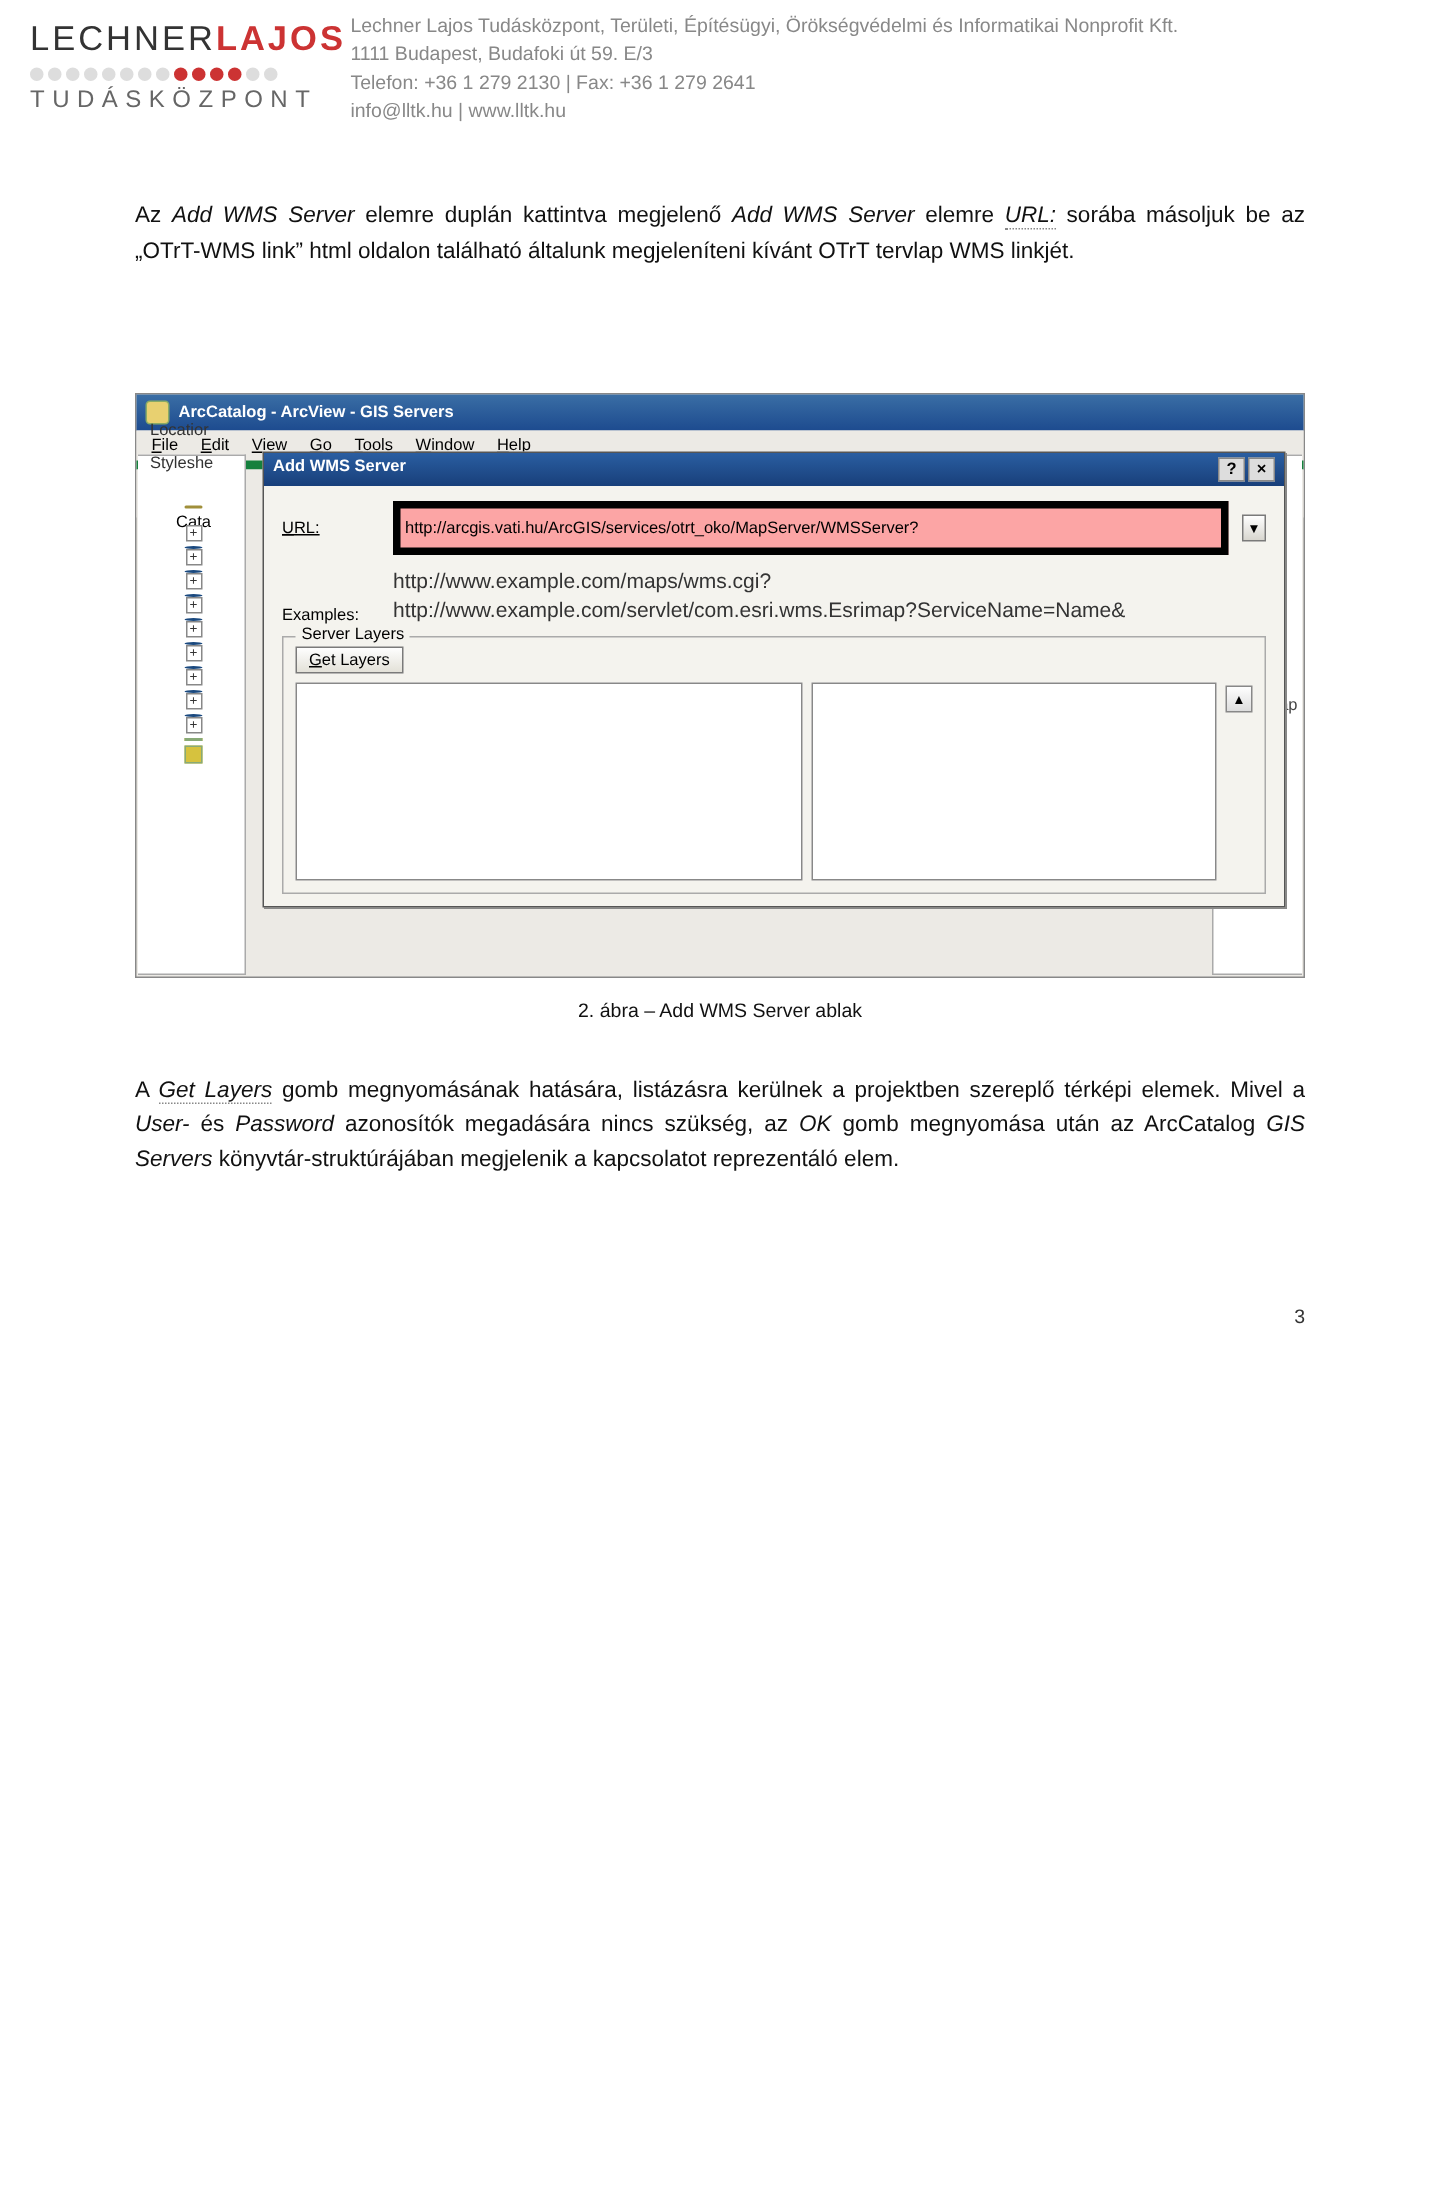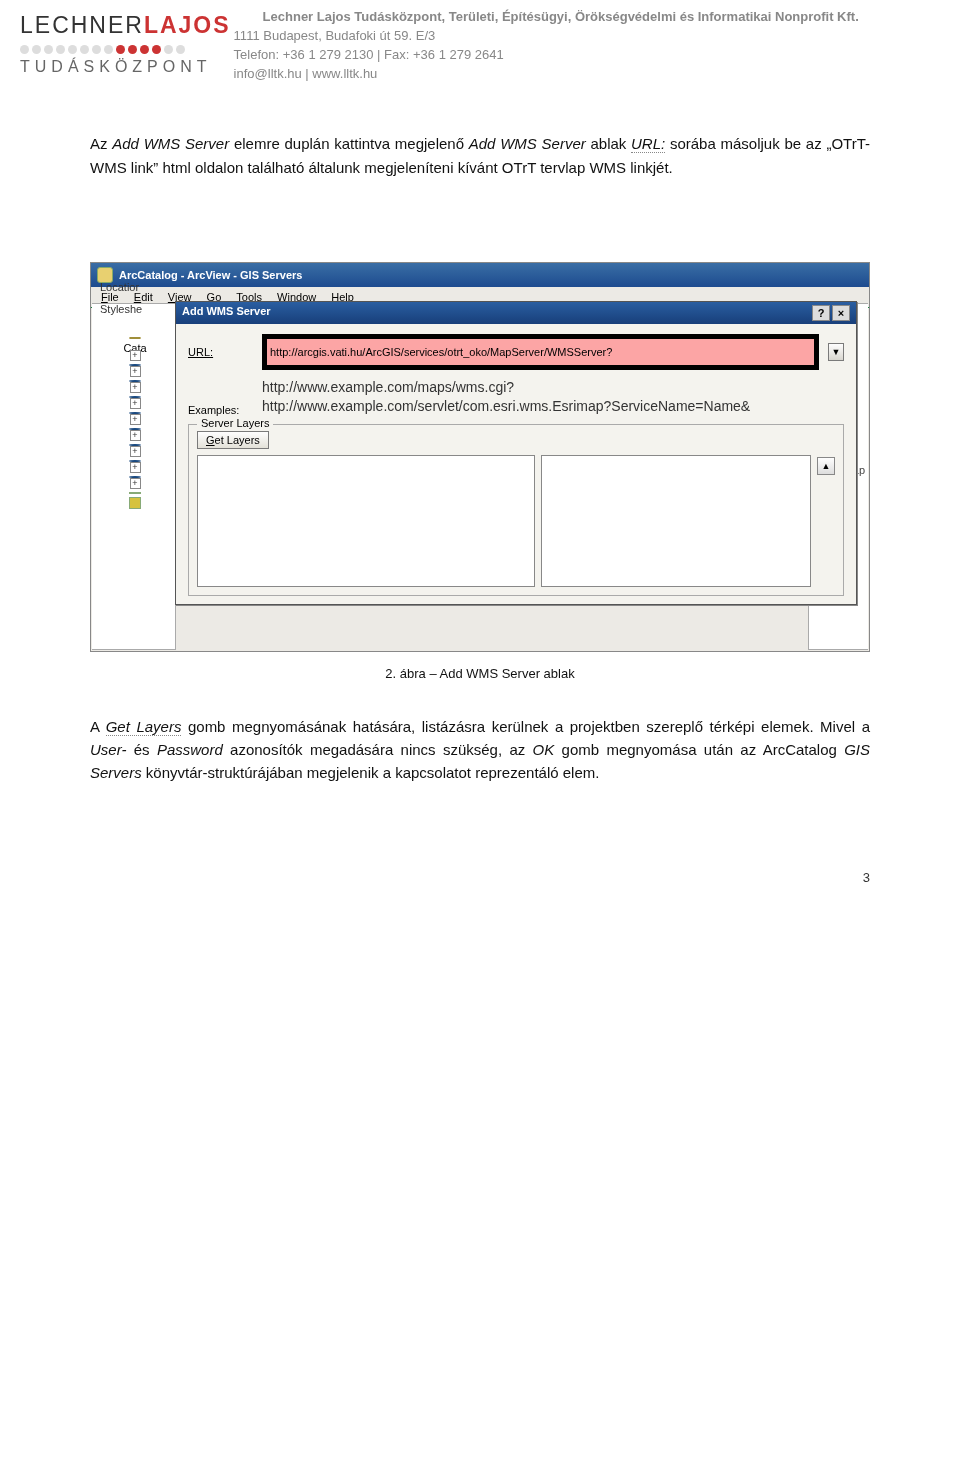--- a/index.html
+++ b/index.html
@@ -41,21 +41,21 @@
     letter-spacing: 5px;
     color: #666;
     font-weight: 400;
   }
   .header-meta {
     font-size: 13px;
     line-height: 1.45;
     color: #888;
     flex: 1;
   }
-  .header-meta .org { color: #888; font-weight: 700; margin-left: 29px; }
+  .header-meta .org { color: #888; font-weight: 400; }
 
   .content {
     padding: 30px 90px 40px 90px;
     font-family: Arial, Helvetica, sans-serif;
     font-size: 15px;
     line-height: 1.55;
     color: #111;
     text-align: justify;
   }
   .content .italic { font-style: italic; }
@@ -85,21 +85,21 @@
     align-items: center;
     gap: 6px;
   }
   .titlebar .ico {
     width: 14px; height: 14px; background: #e8d070; border: 1px solid #8a6; border-radius: 3px;
     display: inline-block;
   }
   .menubar {
     background: #eceae5;
     padding: 2px 4px;
-    border-bottom: 1px solid #15803d;
+    border-bottom: 6px solid #15803d;
   }
   .menubar span {
     display: inline-block;
     padding: 2px 6px;
     cursor: default;
   }
   .menubar span u { text-decoration: underline; }
   .toolbar {
     background: #eceae5;
     padding: 4px 4px 6px 4px;
@@ -190,21 +190,21 @@
     width: 16px; height: 16px; border: 1px solid #888;
     background: linear-gradient(#fefefe,#ddd);
     display: inline-block; font-size: 9px; text-align: center; line-height: 16px;
   }
   .midcol {
     width: 18px; display: flex; flex-direction: column; gap: 4px; padding-top: 2px;
   }
 
   .tree {
     position: absolute;
-    top: 40px; left: 1px; bottom: 1px; width: 84px;
+    top: 40px; left: 1px; bottom: 1px; width: 72px;
     background: #fff;
     border: 1px solid #aaa;
     border-left: none;
     font-size: 11px;
     padding-top: 30px;
     box-sizing: border-box;
   }
   .tree .tn {
     display: flex; align-items: center; gap: 3px; height: 16px; padding-left: 3px; flex-direction: column;
   }
@@ -278,21 +278,21 @@
   <div class="header-meta">
     <div class="org">Lechner Lajos Tudásközpont, Területi, Építésügyi, Örökségvédelmi és Informatikai Nonprofit Kft.</div>
     <div>1111 Budapest, Budafoki út 59. E/3</div>
     <div>Telefon: +36  1 279 2130 | Fax: +36  1 279 2641</div>
     <div>info@lltk.hu | www.lltk.hu</div>
   </div>
 </div>
 
 <div class="content">
   <p>
-    <span>Az </span><span class="italic">Add WMS Server</span><span> elemre duplán kattintva megjelenő </span><span class="italic">Add WMS Server</span><span> ablak </span><span class="italic u-hint">URL:</span><span> sorába másoljuk be az „OTrT-WMS link” html oldalon található általunk megjeleníteni kívánt OTrT tervlap WMS linkjét.</span>
+    <span>Az </span><span class="italic">Add WMS Server</span><span> elemre duplán kattintva megjelenő </span><span class="italic">Add WMS Server</span><span> elemre </span><span class="italic u-hint">URL:</span><span> sorába másoljuk be az „OTrT-WMS link” html oldalon található általunk megjeleníteni kívánt OTrT tervlap WMS linkjét.</span>
   </p>
 </div>
 
 <div class="screenshotwrap">
   <div class="app">
     <div class="titlebar">
       <span class="ico"></span>
       <span>ArcCatalog - ArcView - GIS Servers</span>
     </div>
     <div class="menubar">

